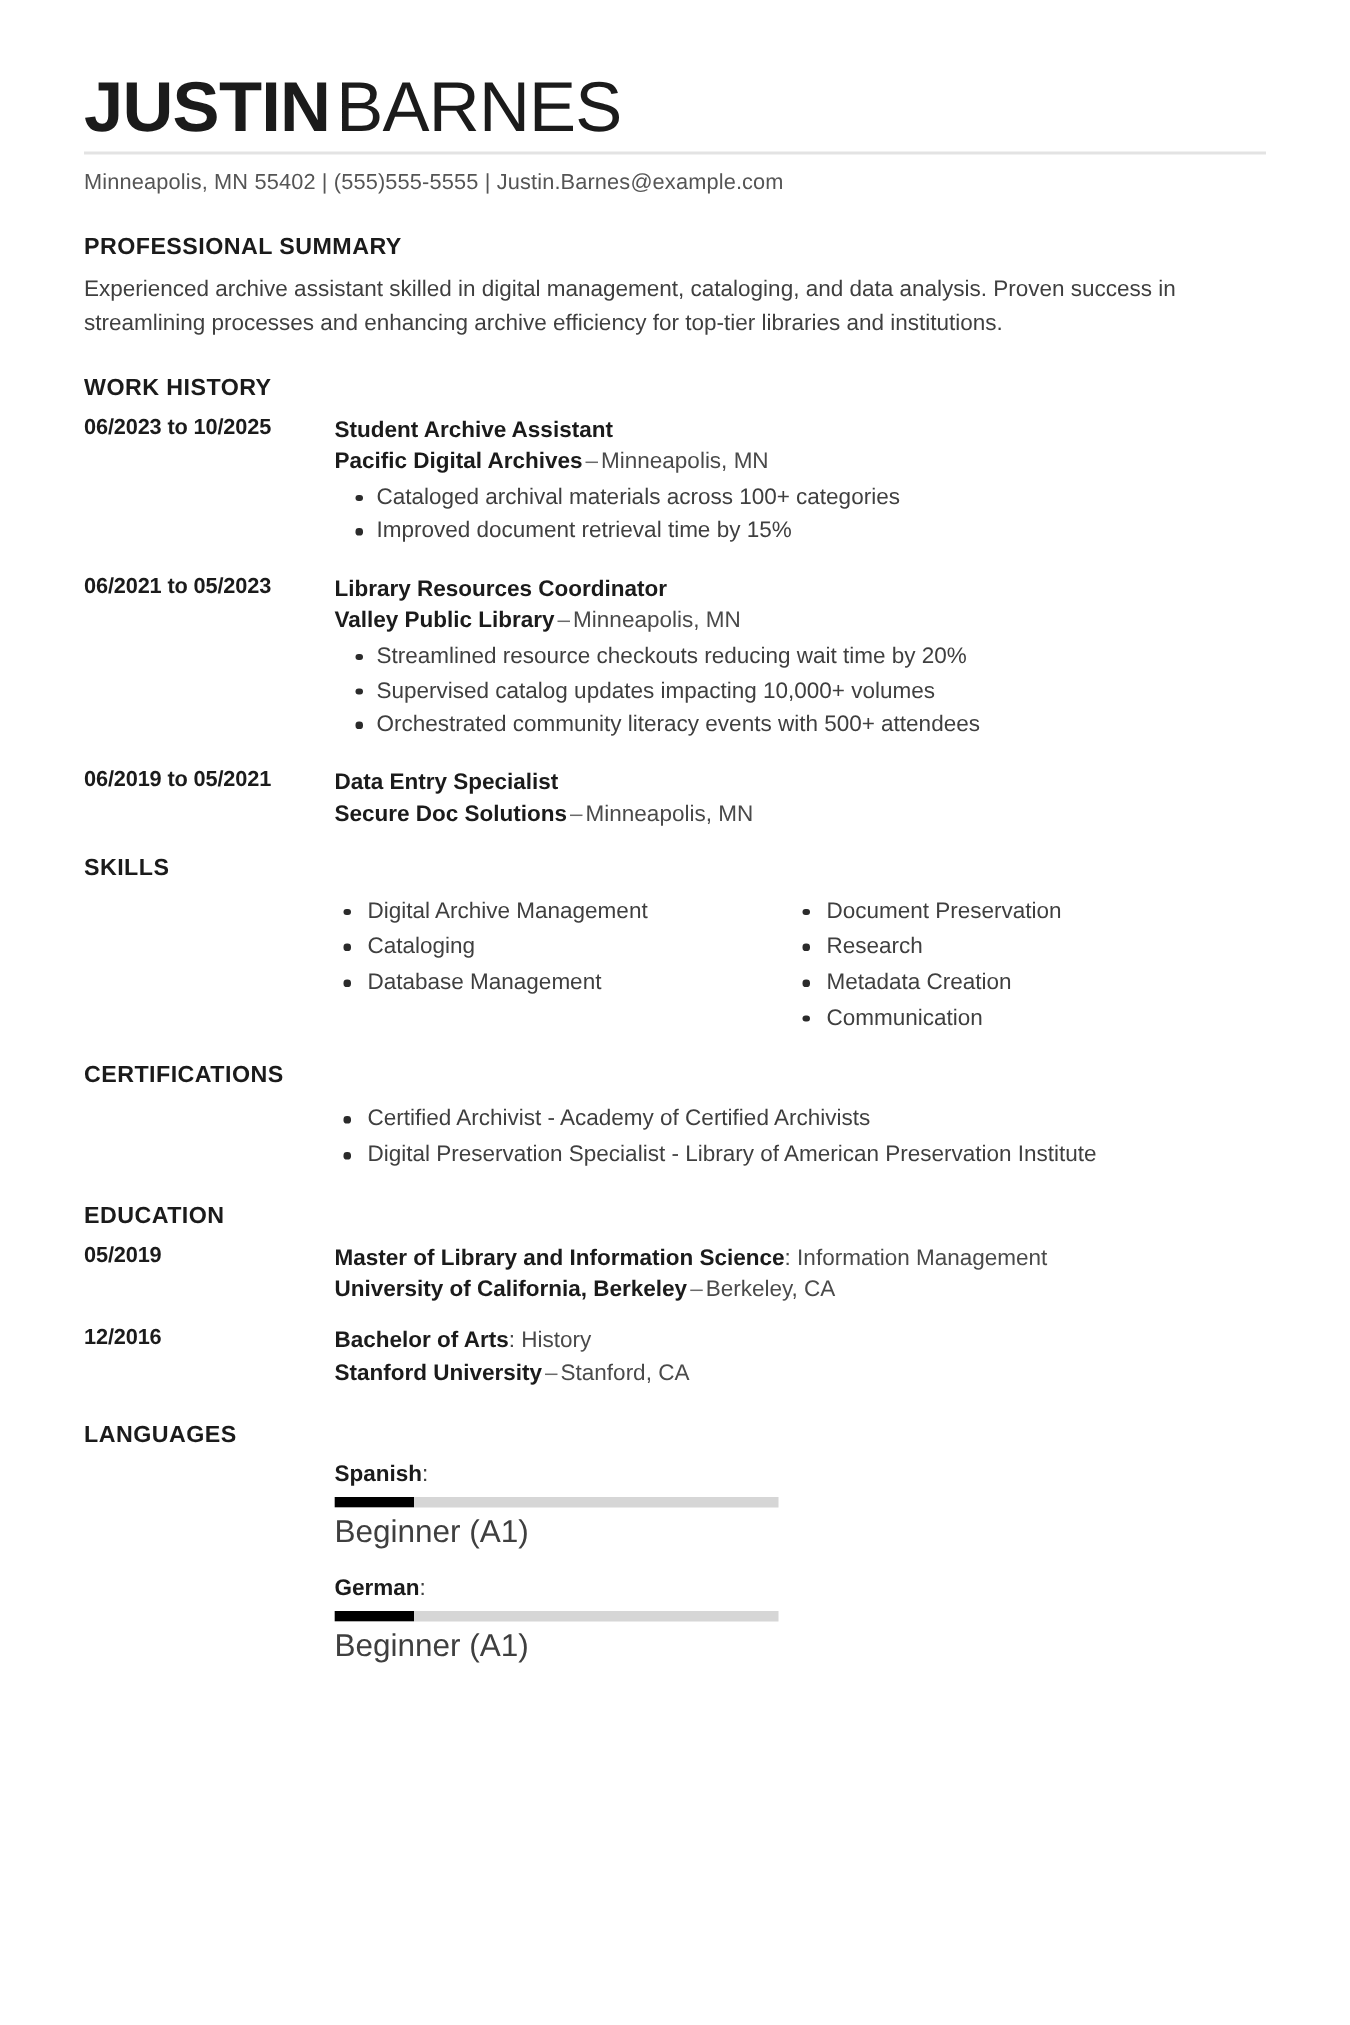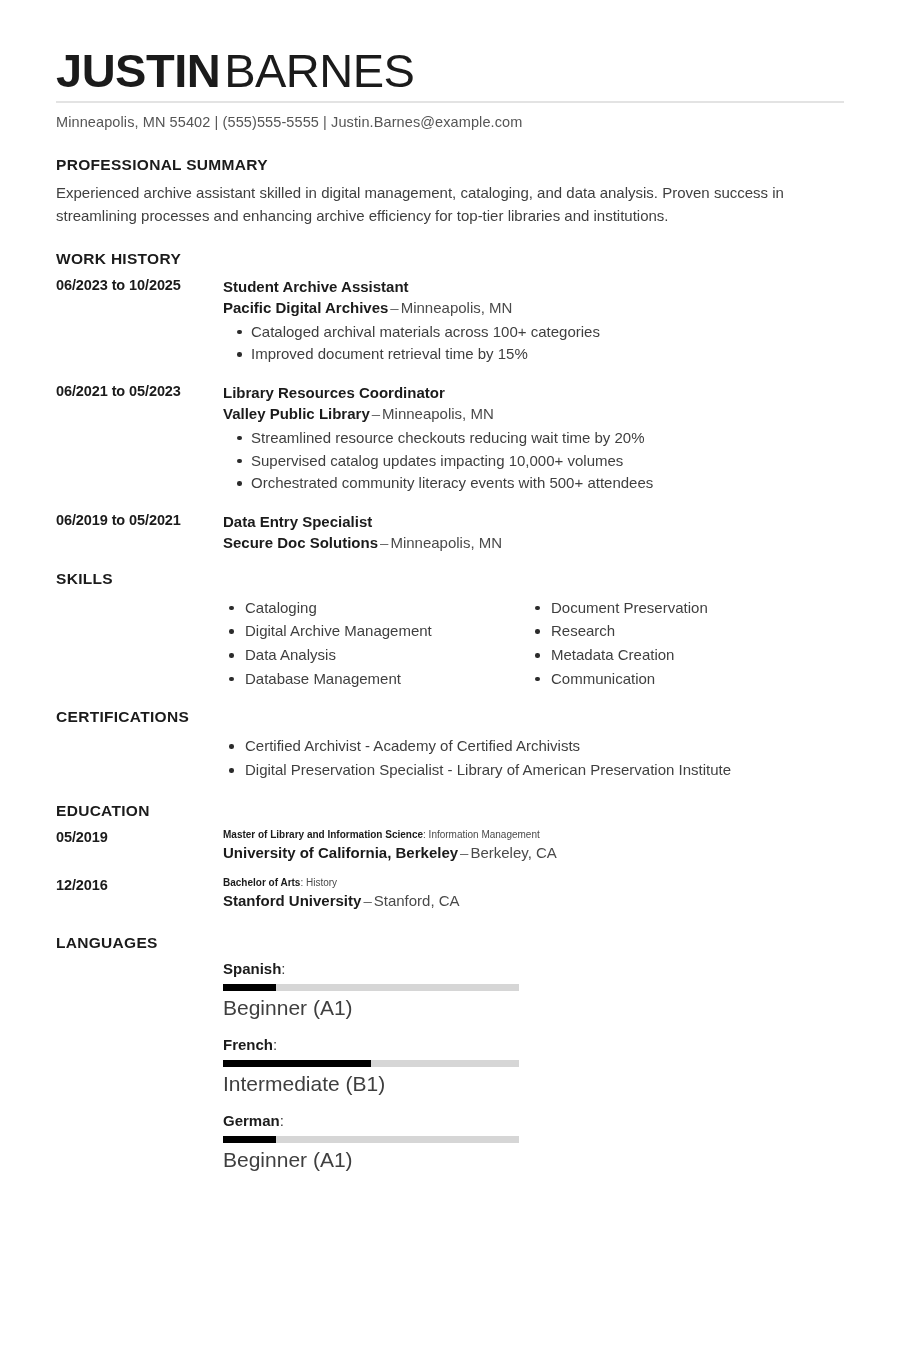--- a/index.html
+++ b/index.html
@@ -187,21 +187,21 @@
     left: 6px;
     top: 10px;
     width: 4.5px;
     height: 4.5px;
     border-radius: 50%;
     background: #2b2b2b;
   }
 
   
   .edu-degree {
-    font-size: 10px;
+    font-size: 15px;
     line-height: 1.44;
     color: #4a4a4a;
   }
   .edu-degree .deg-name {
     font-weight: 700;
     color: #1b1b1b;
   }
   .edu-school {
     font-size: 15px;
     line-height: 1.44;
@@ -318,23 +318,22 @@
       </div>
     </div>
   </div>
 
   <div class="section sec-skills">
     <div class="section-title">SKILLS</div>
     <div class="indent-body">
       <div class="skills-grid">
         <div class="skills-col">
           <ul>
+            <li>Digital Archive Management</li>
             <li>Cataloging</li>
-            <li>Digital Archive Management</li>
-            <li>Data Analysis</li>
             <li>Database Management</li>
           </ul>
         </div>
         <div class="skills-col">
           <ul>
             <li>Document Preservation</li>
             <li>Research</li>
             <li>Metadata Creation</li>
             <li>Communication</li>
           </ul>
@@ -389,29 +388,20 @@
         <div class="lang-cell">
           <div class="lang-name">
             <span>Spanish</span><span class="colon">:</span>
           </div>
           <div class="lang-bar-track">
             <div class="lang-bar-fill" style="width: 18%;"></div>
           </div>
           <div class="lang-level">Beginner (A1)</div>
         </div>
 
-        <div class="lang-cell">
-          <div class="lang-name">
-            <span>French</span><span class="colon">:</span>
-          </div>
-          <div class="lang-bar-track">
-            <div class="lang-bar-fill" style="width: 50%;"></div>
-          </div>
-          <div class="lang-level">Intermediate (B1)</div>
-        </div>
 
         <div class="lang-cell">
           <div class="lang-name">
             <span>German</span><span class="colon">:</span>
           </div>
           <div class="lang-bar-track">
             <div class="lang-bar-fill" style="width: 18%;"></div>
           </div>
           <div class="lang-level">Beginner (A1)</div>
         </div>

